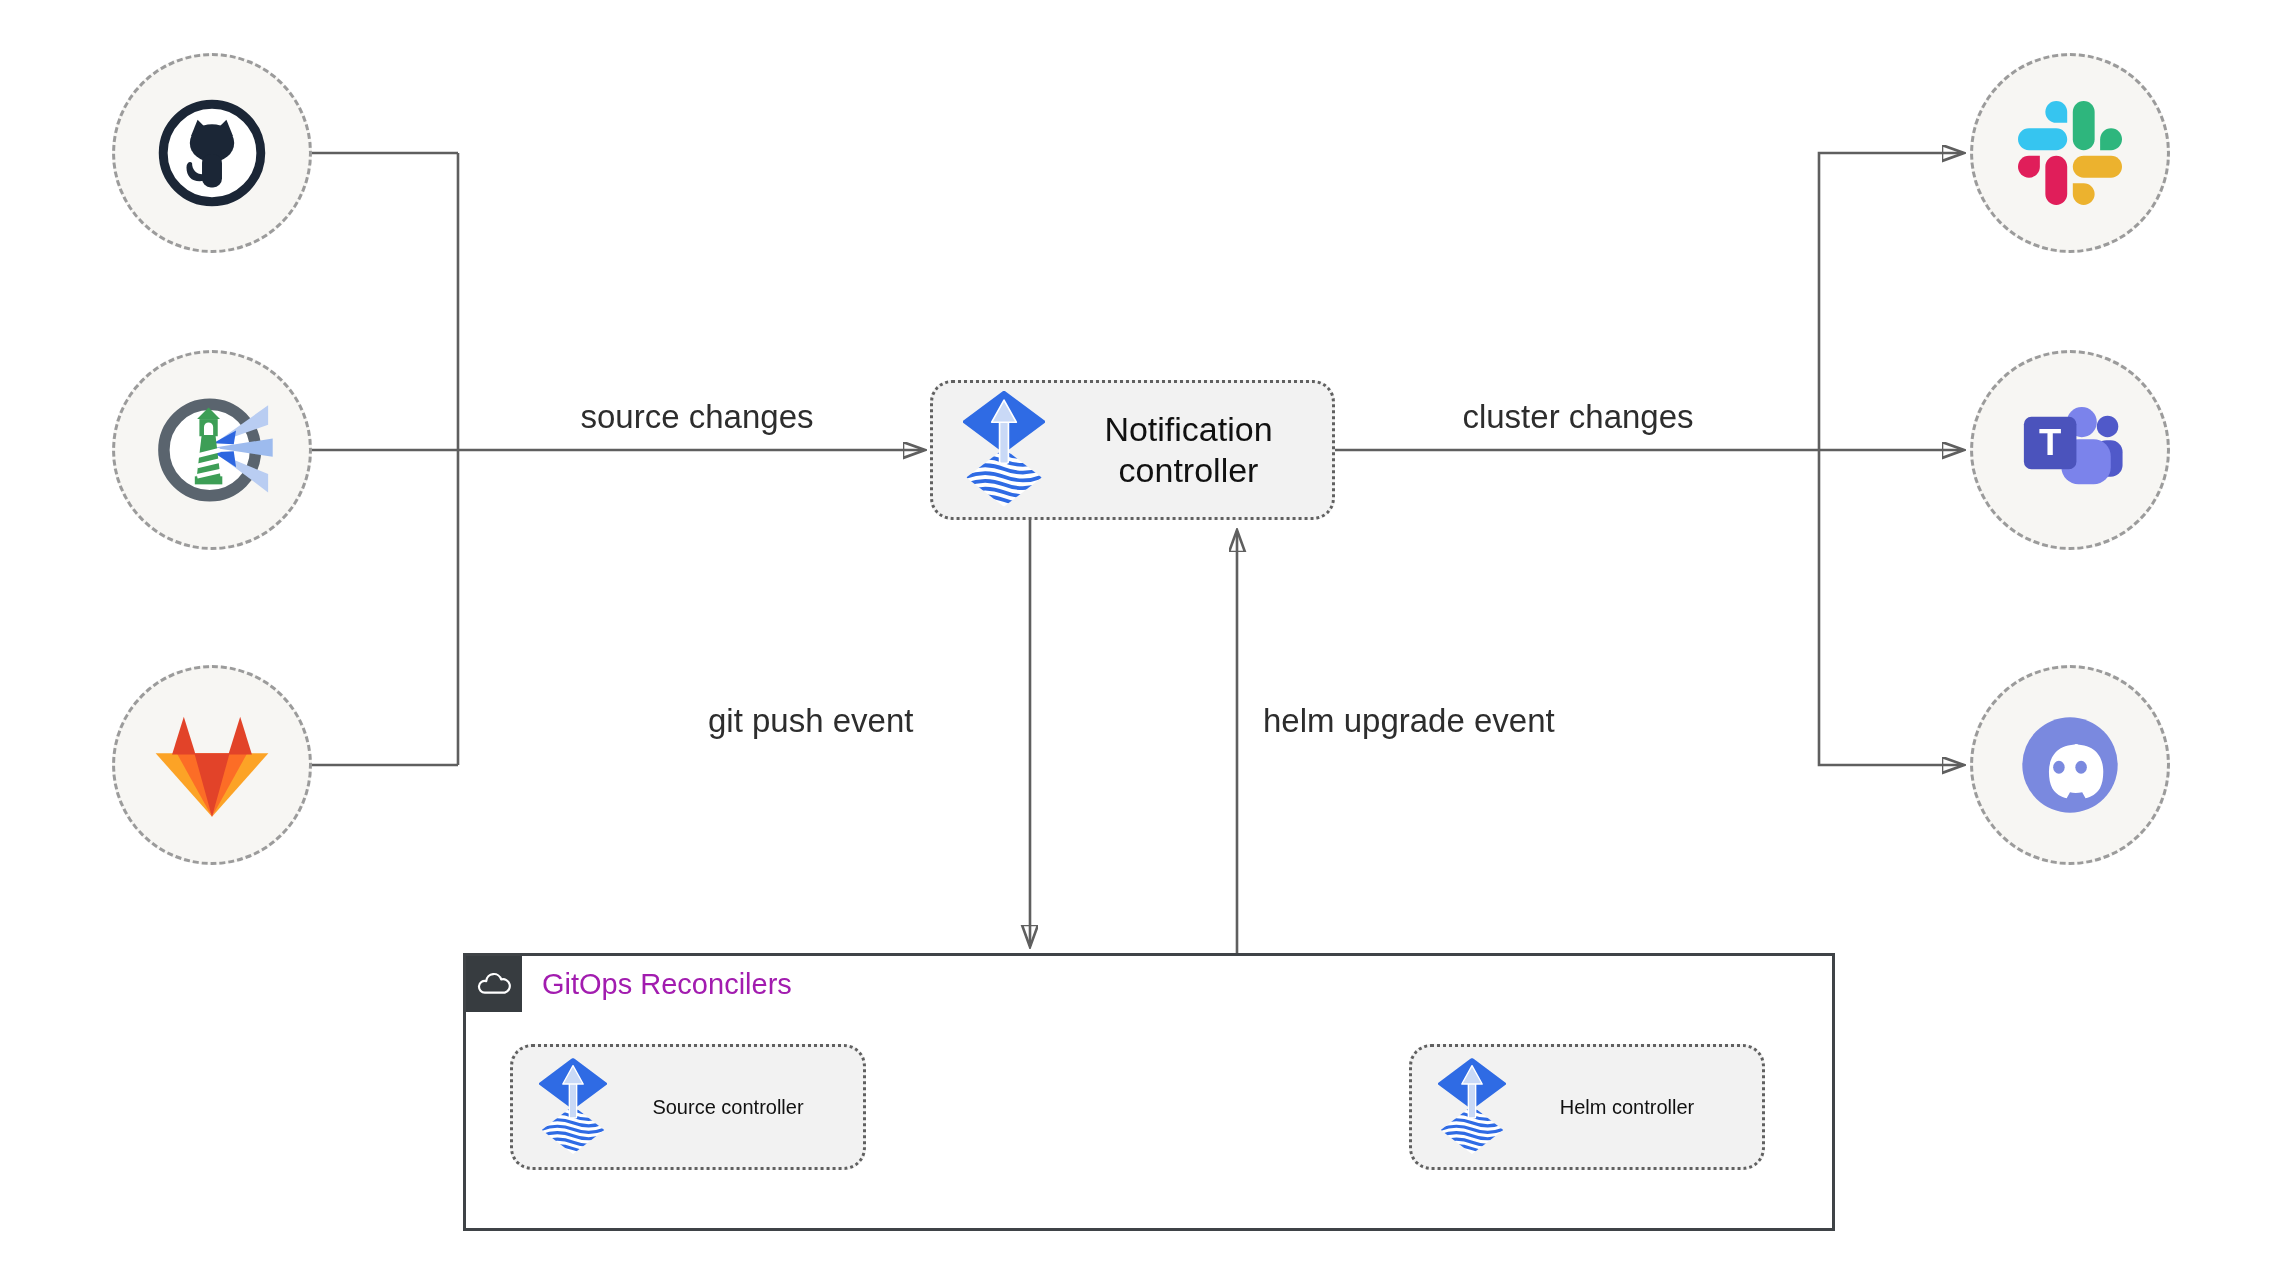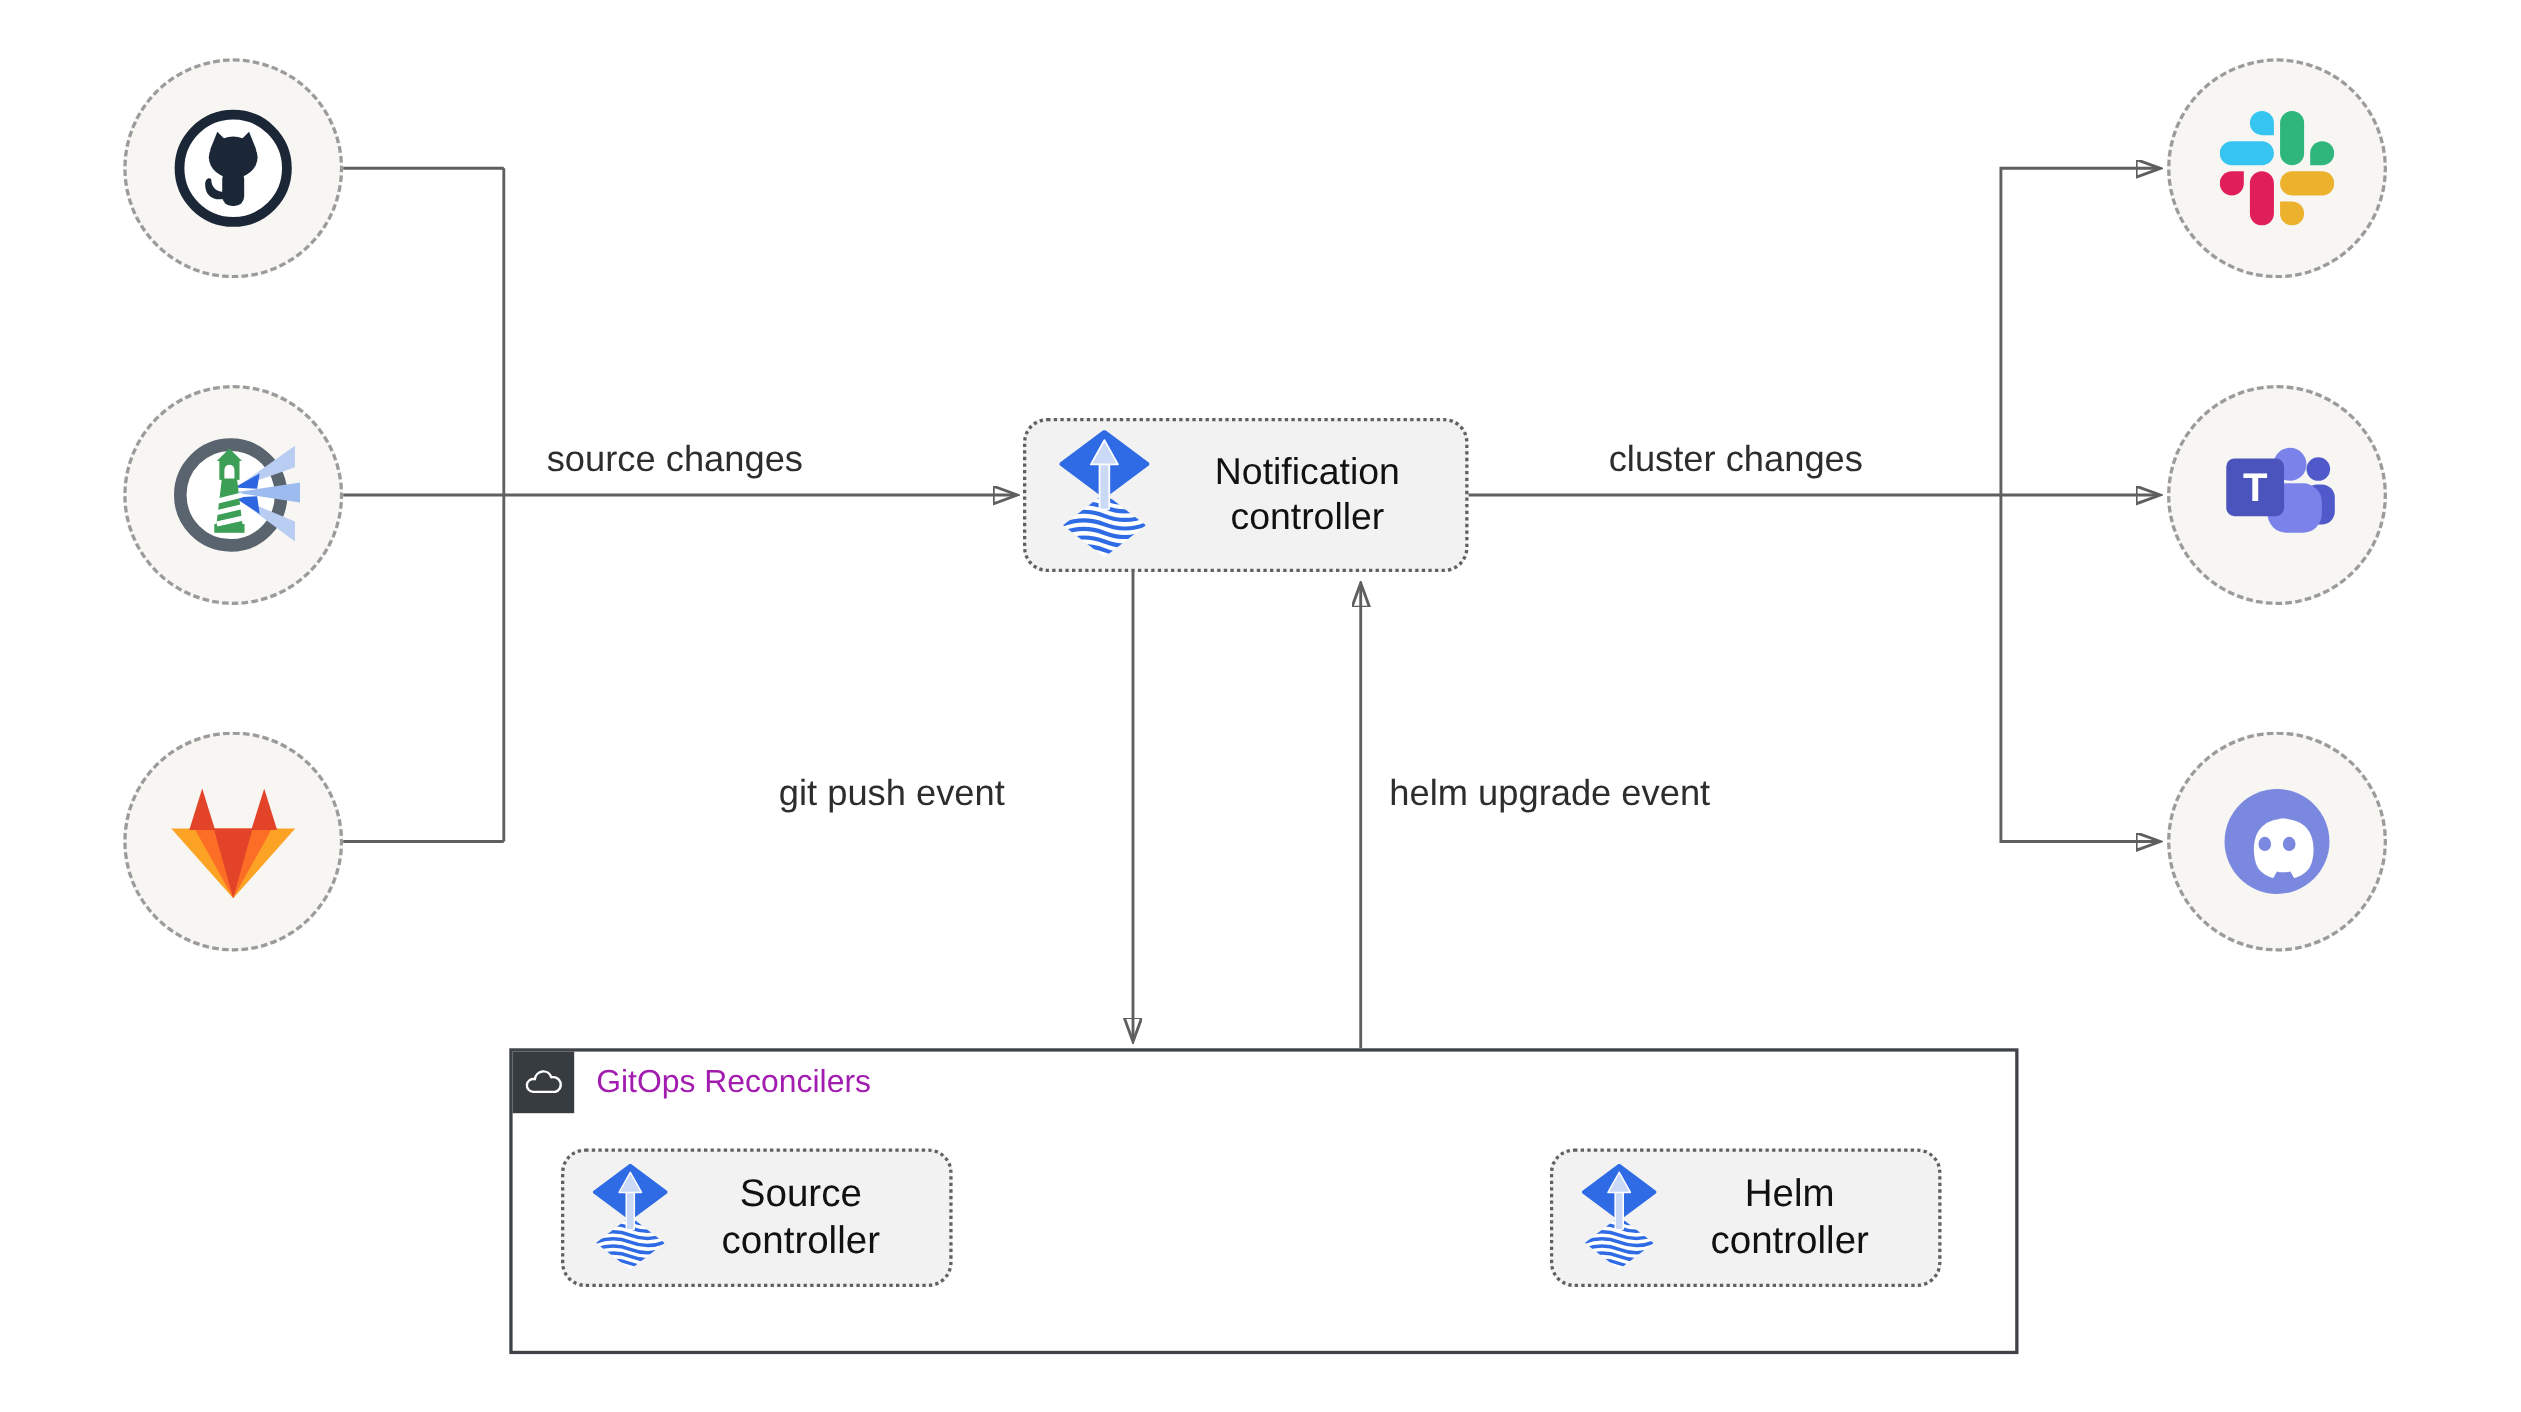--- a/index.html
+++ b/index.html
@@ -14,21 +14,21 @@
     background:#f7f6f3;border:3px dashed #9b9b9b;box-sizing:border-box;
     display:flex;align-items:center;justify-content:center;z-index:2;
   }
   .flux-box{
     position:absolute;background:#f2f2f2;border:3px dotted #606060;border-radius:22px;
     box-sizing:border-box;display:flex;align-items:center;z-index:2;
   }
   .flux-box .label{flex:1;text-align:center;line-height:1.22;color:#111;}
   .notif{left:930px;top:380px;width:405px;height:140px;font-size:34px;}
   .notif svg.flux{width:82px;height:119px;margin-left:30px;}
-  .ctrl{width:356px;height:126px;font-size:35px;}
+  .ctrl{width:356px;height:126px;font-size:20px;}
   .ctrl svg.flux{width:68px;height:99px;margin-left:26px;}
   .ctrl .label{padding-right:14px;}
   .edge-label{position:absolute;font-size:33px;color:#2d2d2d;z-index:3;white-space:nowrap;}
   .gitops-box{
     position:absolute;left:463px;top:953px;width:1372px;height:278px;
     border:3px solid #3f4347;box-sizing:border-box;background:#ffffff;z-index:1;
   }
   .gitops-corner{
     position:absolute;left:0;top:0;width:56px;height:56px;background:#373c40;
     display:flex;align-items:center;justify-content:center;
@@ -129,21 +129,21 @@
     </svg>
   </div>
 
   <div class="flux-box notif">
     <svg class="flux" viewBox="0 0 100 145">
         <use href="#flux-icon"></use>
       </svg>
     <div class="label" style="max-width:240px;margin:0 auto;">Notification controller</div>
   </div>
 
-  <div class="edge-label" style="left:497px;top:398px;width:400px;text-align:left;">source changes</div>
+  <div class="edge-label" style="left:497px;top:398px;width:400px;text-align:center;">source changes</div>
   <div class="edge-label" style="left:1378px;top:398px;width:400px;text-align:center;">cluster changes</div>
   <div class="edge-label" style="left:708px;top:702px;width:300px;text-align:left;">git push event</div>
   <div class="edge-label" style="left:1263px;top:702px;width:420px;text-align:left;">helm upgrade event</div>
 
   <div class="circle-node" style="left:1970px;top:53px;">
     <svg width="104" height="104" viewBox="0 0 122.8 122.8">
       <path d="M25.8,77.6c0,7.1-5.8,12.9-12.9,12.9S0,84.7,0,77.6s5.8-12.9,12.9-12.9h12.9V77.6z" fill="#e01e5a"></path>
       <path d="M32.3,77.6c0-7.1,5.8-12.9,12.9-12.9s12.9,5.8,12.9,12.9v32.3c0,7.1-5.8,12.9-12.9,12.9s-12.9-5.8-12.9-12.9V77.6z" fill="#e01e5a"></path>
       <path d="M45.2,25.8c-7.1,0-12.9-5.8-12.9-12.9S38.1,0,45.2,0s12.9,5.8,12.9,12.9v12.9H45.2z" fill="#36c5f0"></path>
       <path d="M45.2,32.3c7.1,0,12.9,5.8,12.9,12.9s-5.8,12.9-12.9,12.9H12.9C5.8,58.1,0,52.3,0,45.2s5.8-12.9,12.9-12.9H45.2z" fill="#36c5f0"></path>

